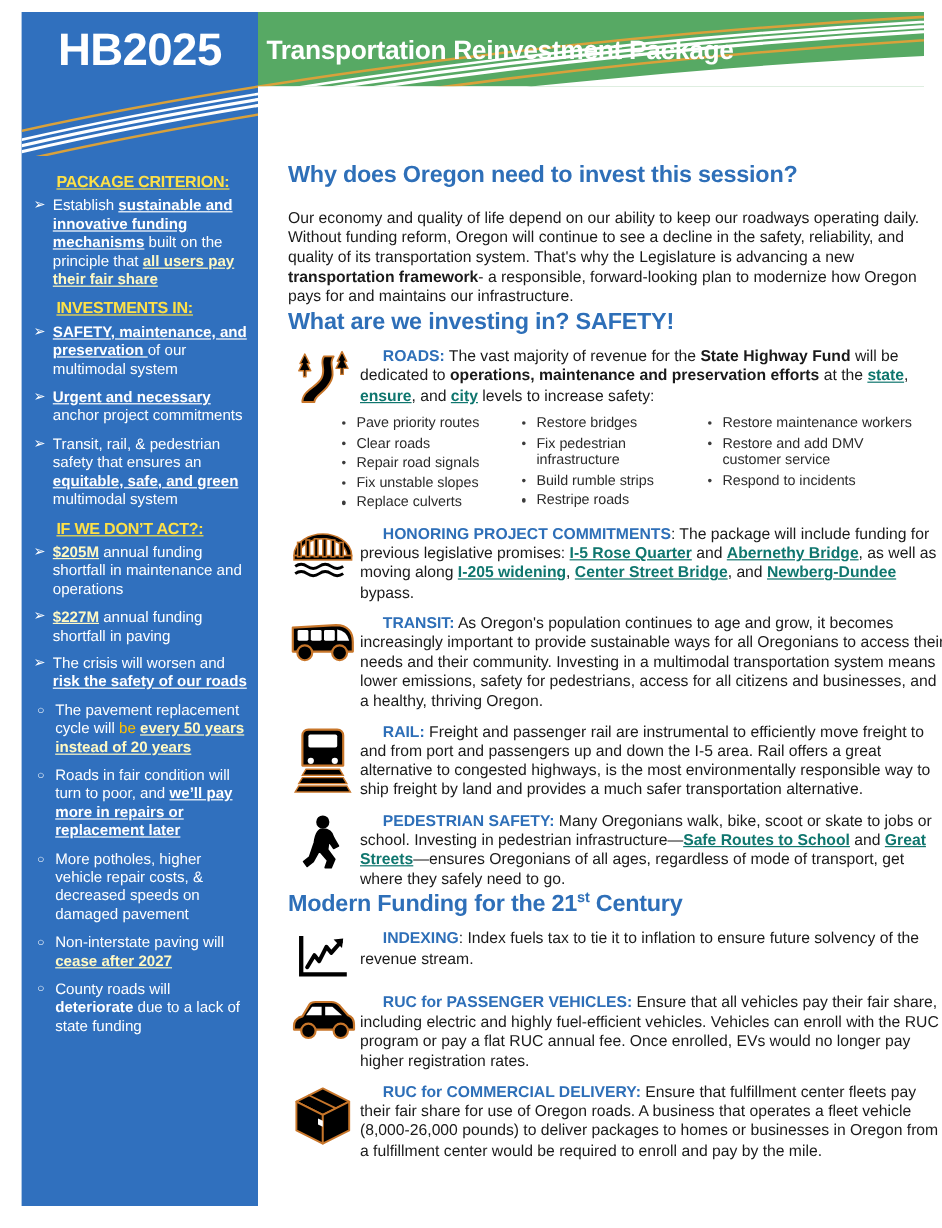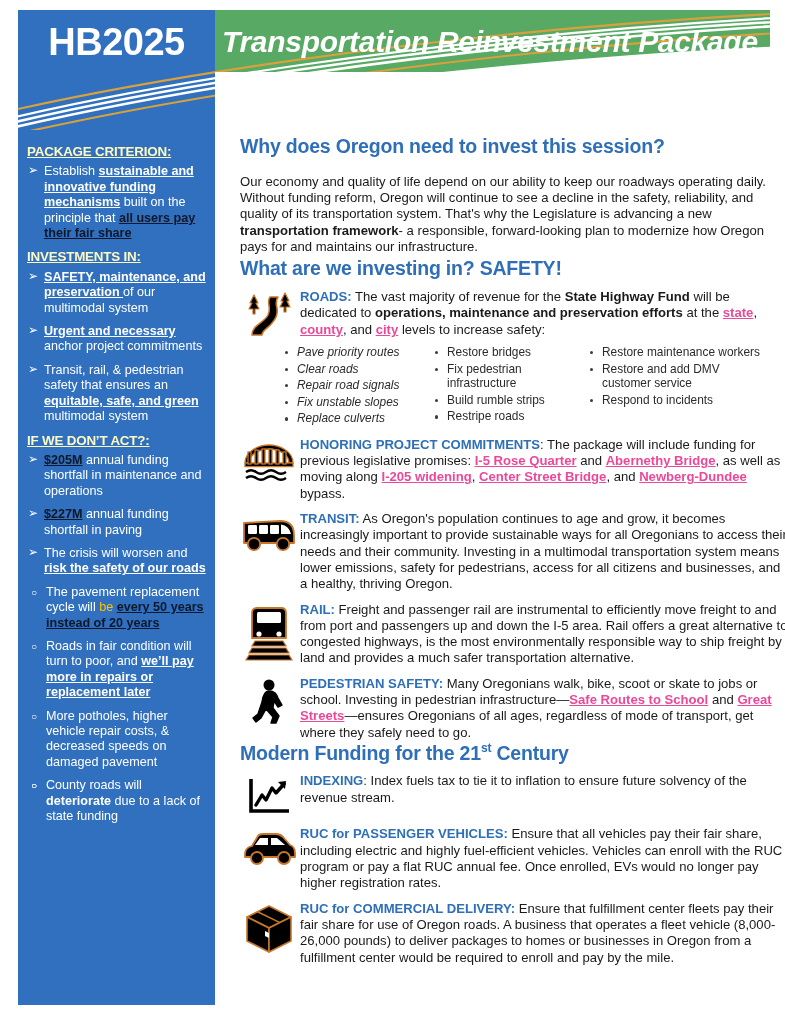--- a/index.html
+++ b/index.html
@@ -16,71 +16,70 @@
   .header{position:absolute;left:0;top:0;width:782px;height:130px;overflow:hidden;}
   .hdr-blue{position:absolute;left:18px;top:10px;width:197px;height:120px;background:#3070be;}
   .hdr-green{position:absolute;left:215px;top:10px;width:555px;height:62px;background:#57a964;}
   .hdr-title-bill{
     position:absolute;left:18px;top:14px;width:197px;height:56px;
     color:#ffffff;font-size:38px;font-weight:bold;line-height:56px;text-align:center;
     letter-spacing:-0.5px;
   }
   .hdr-title-main{
     position:absolute;left:222px;top:16px;width:548px;height:52px;
-    color:#ffffff;font-size:30px;font-weight:bold;line-height:52px;
+    color:#ffffff;font-size:22px;font-weight:bold;line-height:52px;
     letter-spacing:-0.3px;
-    font-style:italic;
   }
   .swoosh{position:absolute;left:0;top:0;width:785px;height:135px;}
 
   
   .sidebar{
     position:absolute;left:18px;top:130px;width:197px;height:875px;
     background:#3070be;
     box-sizing:border-box;
     padding:12px 9px 8px 9px;
     color:#ffffff;
     font-size:12.6px;
     line-height:15.4px;
   }
   .sb-head{
-    color:#fef9c3;font-weight:bold;font-size:13.4px;
+    color:#fde047;font-weight:bold;font-size:13.4px;
     text-decoration:underline;
-    margin:2px 0 5px 0;letter-spacing:-0.2px;
+    margin:2px 0 5px 20px;letter-spacing:-0.2px;
   }
   .sb-head.tight{margin-top:7px;}
   .sb-list{margin:0;padding:0;list-style:none;}
   .sb-li{
     position:relative;padding-left:17px;margin-bottom:8px;
   }
   .sb-li .mk{
     position:absolute;left:1px;top:-1px;color:#ffffff;font-size:12px;
   }
   .sb-li.circ{padding-left:19px;}
   .sb-li.circ .mk{left:4px;top:0px;font-size:10px;}
   .u{text-decoration:underline;font-weight:bold;margin-top:12px;}
-  .y{color:#0f172a;font-weight:bold;text-decoration:underline;}
+  .y{color:#fef9c3;font-weight:bold;text-decoration:underline;}
   .yplain{color:#ffc000;}
   .b{font-weight:bold;margin-top:32px;}
 
   
   .main{
     position:absolute;left:238px;top:135px;width:552px;
     color:#1a1a1a;
   }
   .h2{
     color:#2e6fb8;font-size:19.5px;font-weight:bold;margin:0 0 3px 2px;
     letter-spacing:-0.2px;
   }
   .h2.sp{}
   .para{
     font-size:13.1px;line-height:16.2px;margin:16px 0 2px 2px;text-align:left;
   }
-  .lbl{color:#2e6fb8;font-weight:bold;}
-  .lnk{color:#ec4899;font-weight:bold;text-decoration:underline;}
+  .lbl{color:#2e6fb8;font-weight:bold;margin-left:19px;}
+  .lnk{color:#0f766e;font-weight:bold;text-decoration:underline;}
   .bold{font-weight:bold;}
   sup{font-size:0.62em;vertical-align:super;}
 
   .sect{display:flex;align-items:flex-start;margin-top:9px;}
   .sect .ico{
     width:62px;min-width:62px;display:flex;align-items:center;justify-content:center;
     padding-top:2px;
   }
   .sect .body{flex:1;font-size:13.1px;line-height:16.3px;}
 
@@ -89,21 +88,21 @@
   .col{flex:1;}
   .col ul{margin:0;padding:0;list-style:none;}
   .col li{
     position:relative;padding-left:15px;font-size:11.9px;line-height:14.6px;
     margin-bottom:2px;color:#2b2b2b;
   }
   .col li:before{
     content:"";position:absolute;left:3px;top:6px;width:3.4px;height:3.4px;
     border-radius:50%;background:#3b3b3b;
   }
-  .col.c1{flex:0 0 150px;font-style:italic;}
+  .col.c1{flex:0 0 150px;}
   .col.c2{flex:0 0 155px;}
   .col.c3{flex:0 0 175px;}
 </style>
 </head>
 <body>
 
 <div class="page">
 
   <div class="header">
     <div class="hdr-blue"></div>
@@ -150,42 +149,42 @@
           <div class="sb-li"><span class="mk">➢</span><span>Transit, rail, &amp; pedestrian safety that ensures an <span class="u">equitable, safe, and green</span> multimodal system</span></div>
         </div>
         <div class="sb-head tight">IF WE DON’T ACT?:</div>
         <div class="sb-list">
           <div class="sb-li"><span class="mk">➢</span><span><span class="y">$205M</span> annual funding shortfall in maintenance and operations</span></div>
           <div class="sb-li"><span class="mk">➢</span><span><span class="y">$227M</span> annual funding shortfall in paving</span></div>
           <div class="sb-li"><span class="mk">➢</span><span>The crisis will worsen and <span class="u">risk the safety of our roads</span></span></div>
           <div class="sb-li circ"><span class="mk">○</span><span>The pavement replacement cycle will <span class="yplain">be </span><span class="y">every 50 years instead of 20 years</span></span></div>
           <div class="sb-li circ"><span class="mk">○</span><span>Roads in fair condition will turn to poor, and <span class="u">we’ll pay more in repairs or replacement later</span></span></div>
           <div class="sb-li circ"><span class="mk">○</span><span>More potholes, higher vehicle repair costs, &amp; decreased speeds on damaged pavement</span></div>
-          <div class="sb-li circ"><span class="mk">○</span></div>
+          <div class="sb-li circ"><span class="mk">○</span><span>Non-interstate paving will <span class="y">cease after 2027</span></span></div>
           <div class="sb-li circ"><span class="mk">○</span><span>County roads will <span class="b">deteriorate</span> due to a lack of state funding</span></div>
         </div>
       </div>
   </div>
 
   <div class="main">
 
     <div class="h2">Why does Oregon need to invest this session?</div>
     <div class="para">Our economy and quality of life depend on our ability to keep our roadways operating daily. Without funding reform, Oregon will continue to see a decline in the safety, reliability, and quality of its transportation system. That's why the Legislature is advancing a new <span class="bold">transportation framework</span>- a responsible, forward-looking plan to modernize how Oregon pays for and maintains our infrastructure.</div>
 
     <div class="h2 sp">What are we investing in? SAFETY!</div>
 
     <div class="sect">
       <div class="ico">
         <svg width="54" height="46" viewBox="0 0 54 46">
           <path d="M10,44 C10,34 22,32 26,24 C30,16 24,12 28,6 L36,6 C31,13 38,17 34,26 C29,37 20,38 20,44 Z" fill="#000000" stroke="#c8762a" stroke-width="1.6" stroke-linejoin="round"></path>
           <path d="M12,4 L8,12 L10,12 L7,18 L11,18 L11,23 L13,23 L13,18 L17,18 L14,12 L16,12 Z" fill="#000000" stroke="#c8762a" stroke-width="1.2" stroke-linejoin="round"></path>
           <path d="M43,2 L39,10 L41,10 L38,16 L42,16 L42,21 L44,21 L44,16 L48,16 L45,10 L47,10 Z" fill="#000000" stroke="#c8762a" stroke-width="1.2" stroke-linejoin="round"></path>
         </svg>
       </div>
-      <div class="body"><span class="lbl">ROADS:</span> The vast majority of revenue for the <span class="bold">State Highway Fund</span> will be dedicated to <span class="bold">operations, maintenance and preservation efforts</span> at the <span class="lnk">state</span>, <span class="lnk">county</span>, and <span class="lnk">city</span> levels to increase safety:</div>
+      <div class="body"><span class="lbl">ROADS:</span> The vast majority of revenue for the <span class="bold">State Highway Fund</span> will be dedicated to <span class="bold">operations, maintenance and preservation efforts</span> at the <span class="lnk">state</span>, <span class="lnk">ensure</span>, and <span class="lnk">city</span> levels to increase safety:</div>
     </div>
 
     <div class="cols">
       <div class="col c1">
           <ul>
             <li>Pave priority routes</li>
             <li>Clear roads</li>
             <li>Repair road signals</li>
             <li>Fix unstable slopes</li>
             <li>Replace culverts</li>

